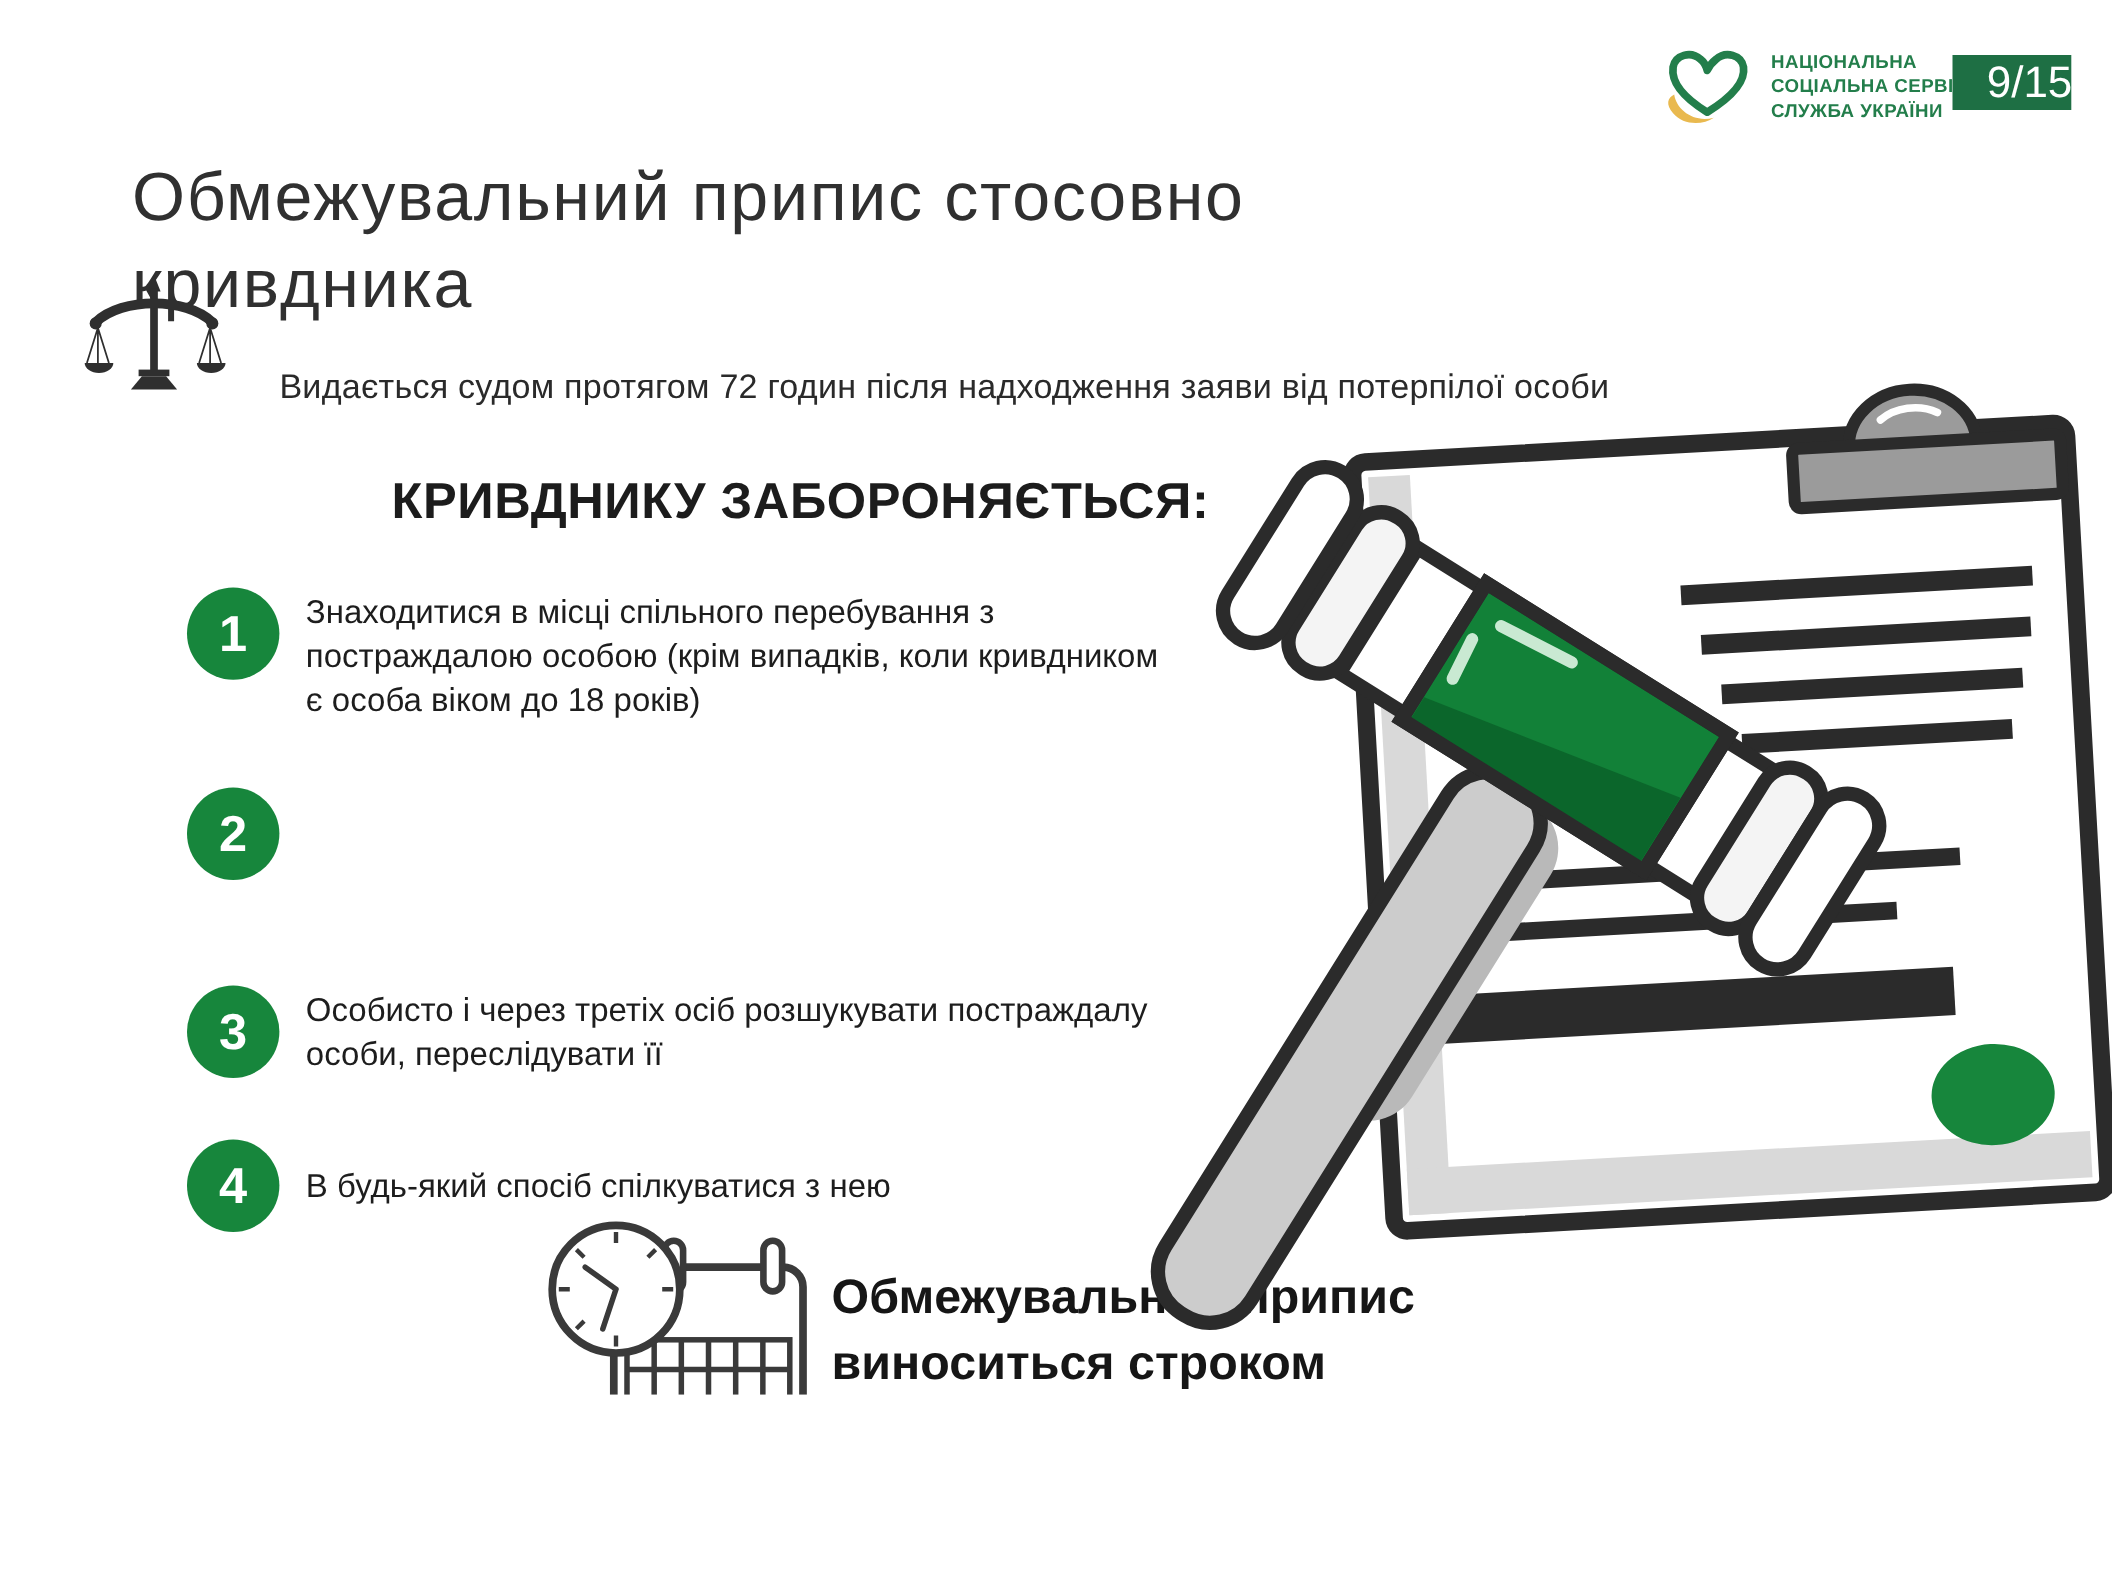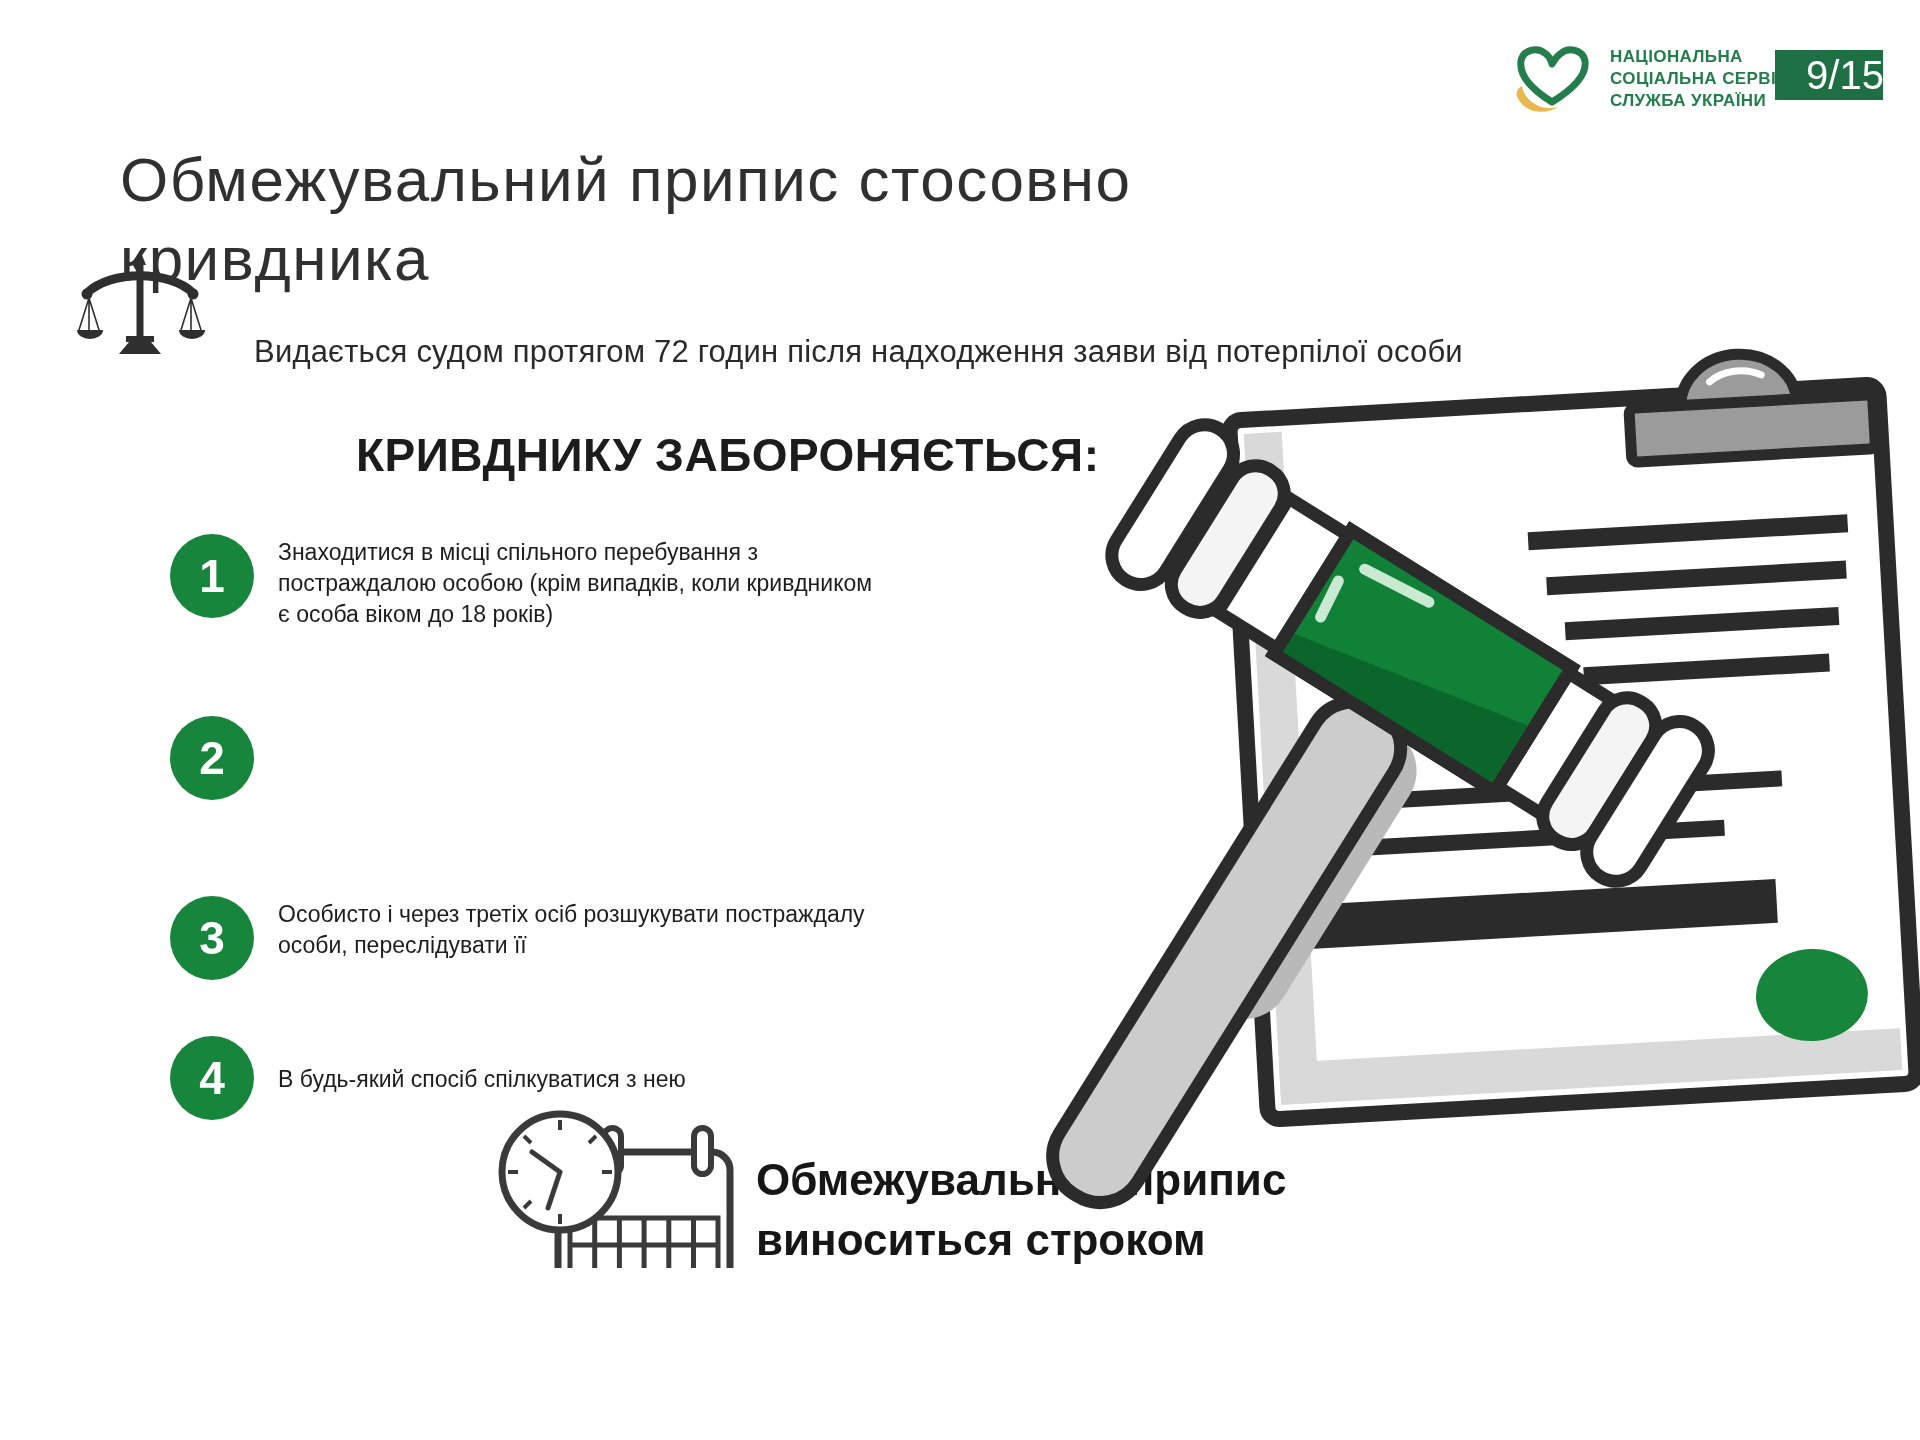--- a/index.html
+++ b/index.html
@@ -41,21 +41,21 @@
     font-size:46px; font-weight:700; letter-spacing:.5px; color:#1c1c1c;
   }
   .item { position:absolute; left:170px; display:flex; gap:24px; align-items:flex-start; }
   .item--center { align-items:center; }
   .item-num {
     flex:0 0 84px; width:84px; height:84px; border-radius:50%;
     background:#17863c; color:#ffffff; font-size:46px; font-weight:700;
     display:flex; align-items:center; justify-content:center;
   }
   .item-text {
-    font-size:23px; line-height:1.34; font-weight:500; color:#1d1d1d;
+    font-size:30px; line-height:1.34; font-weight:500; color:#1d1d1d;
     padding-top:3px; white-space:pre-line;
   }
   .item-1 { top:534px; }
   .item-2 { top:716px; }
   .item-3 { top:896px; }
   .item-4 { top:1036px; }
 
   
   .term-icon { position:absolute; left:498px; top:1108px; }
   .term-text {

